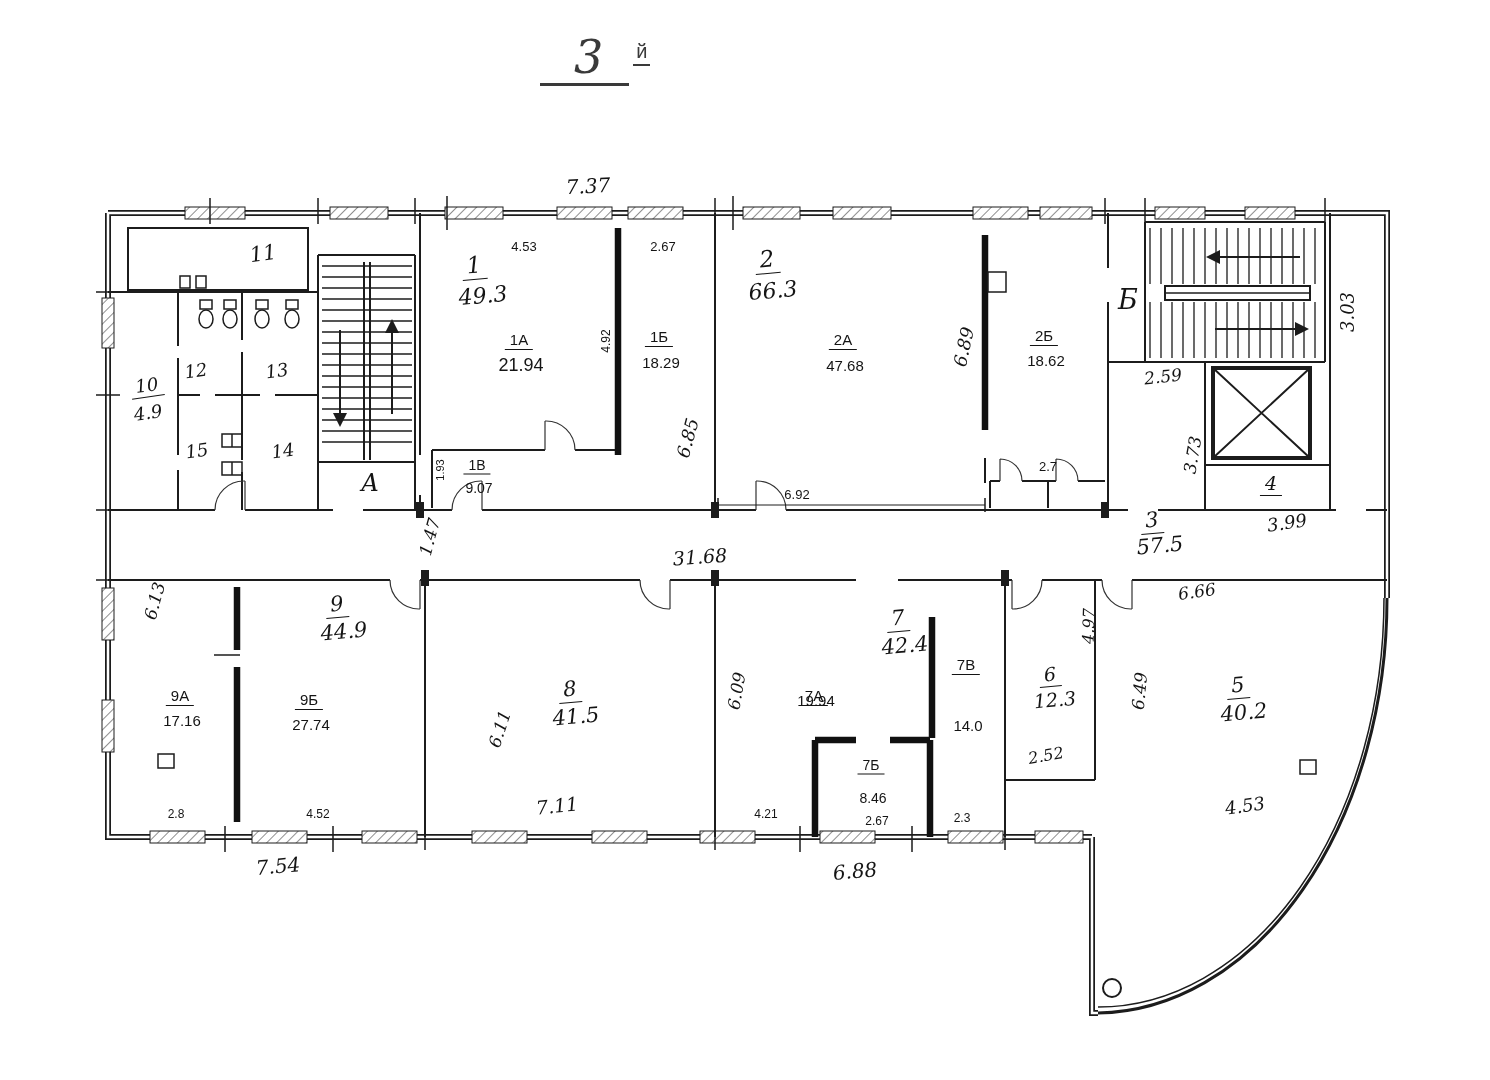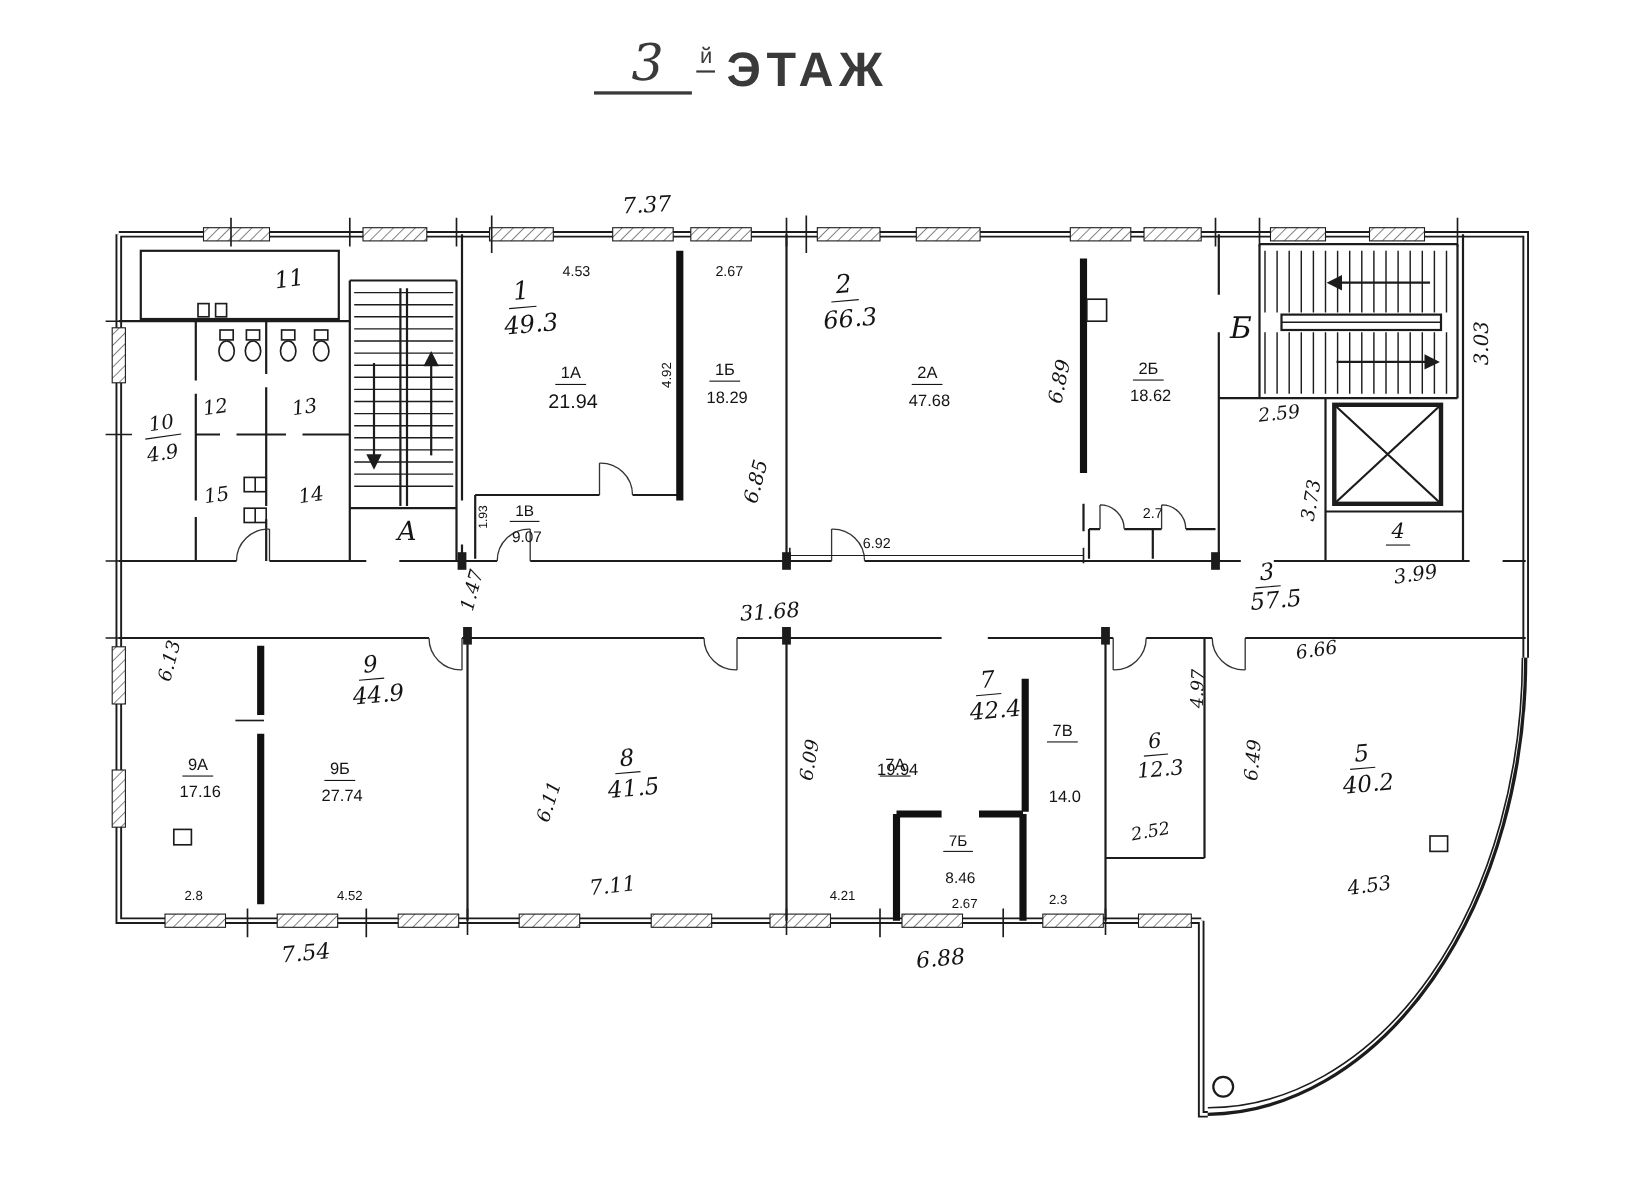--- a/index.html
+++ b/index.html
@@ -22,21 +22,20 @@
   .win{fill:url(#hatch);stroke:#1c1c1c;stroke-width:1;}
 </style>
 </head>
 <body>
 
 <div class="page">
 
   <div class="title">
     <span class="t-num-wrap"><span class="t-num">3</span></span>
     <span class="t-suffix">й</span>
-    <span class="t-word">ЭТАЖ</span>
   </div>
 
   <svg width="1490" height="1080" viewBox="0 0 1490 1080">
     <defs>
       <pattern id="hatch" width="7" height="7" patternUnits="userSpaceOnUse" patternTransform="rotate(45)">
         <rect width="7" height="7" fill="#ffffff"></rect>
         <line x1="0" y1="0" x2="0" y2="7" stroke="#444" stroke-width="1.2"></line>
       </pattern>
     </defs>
 

